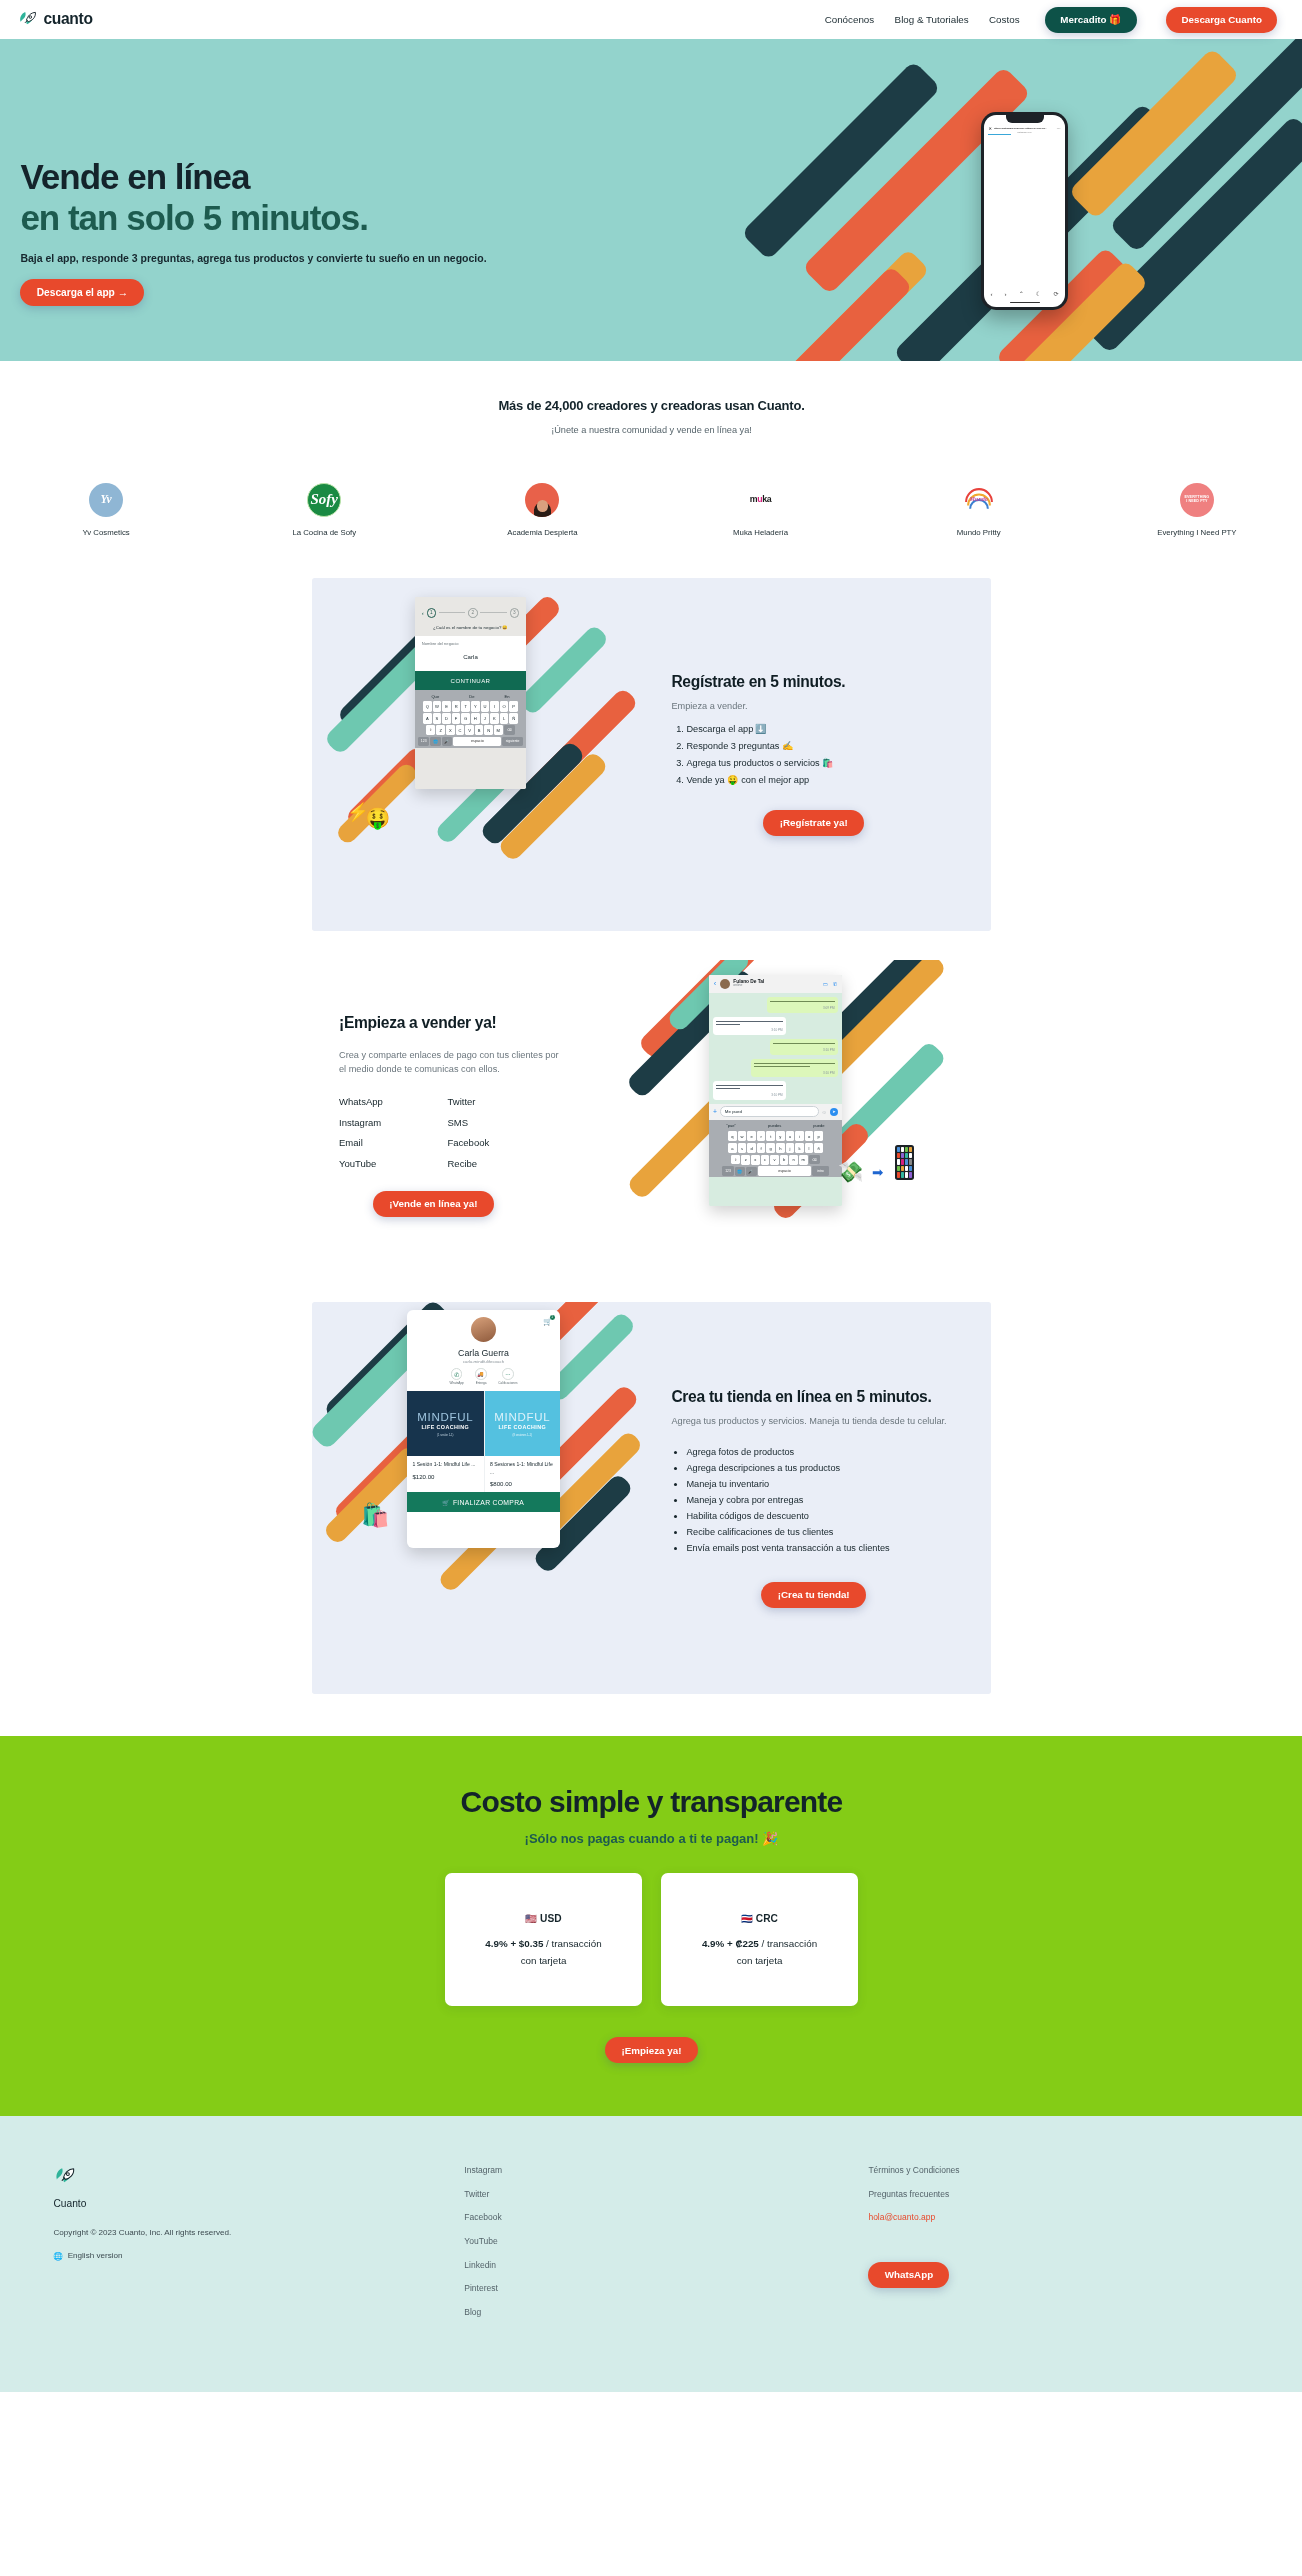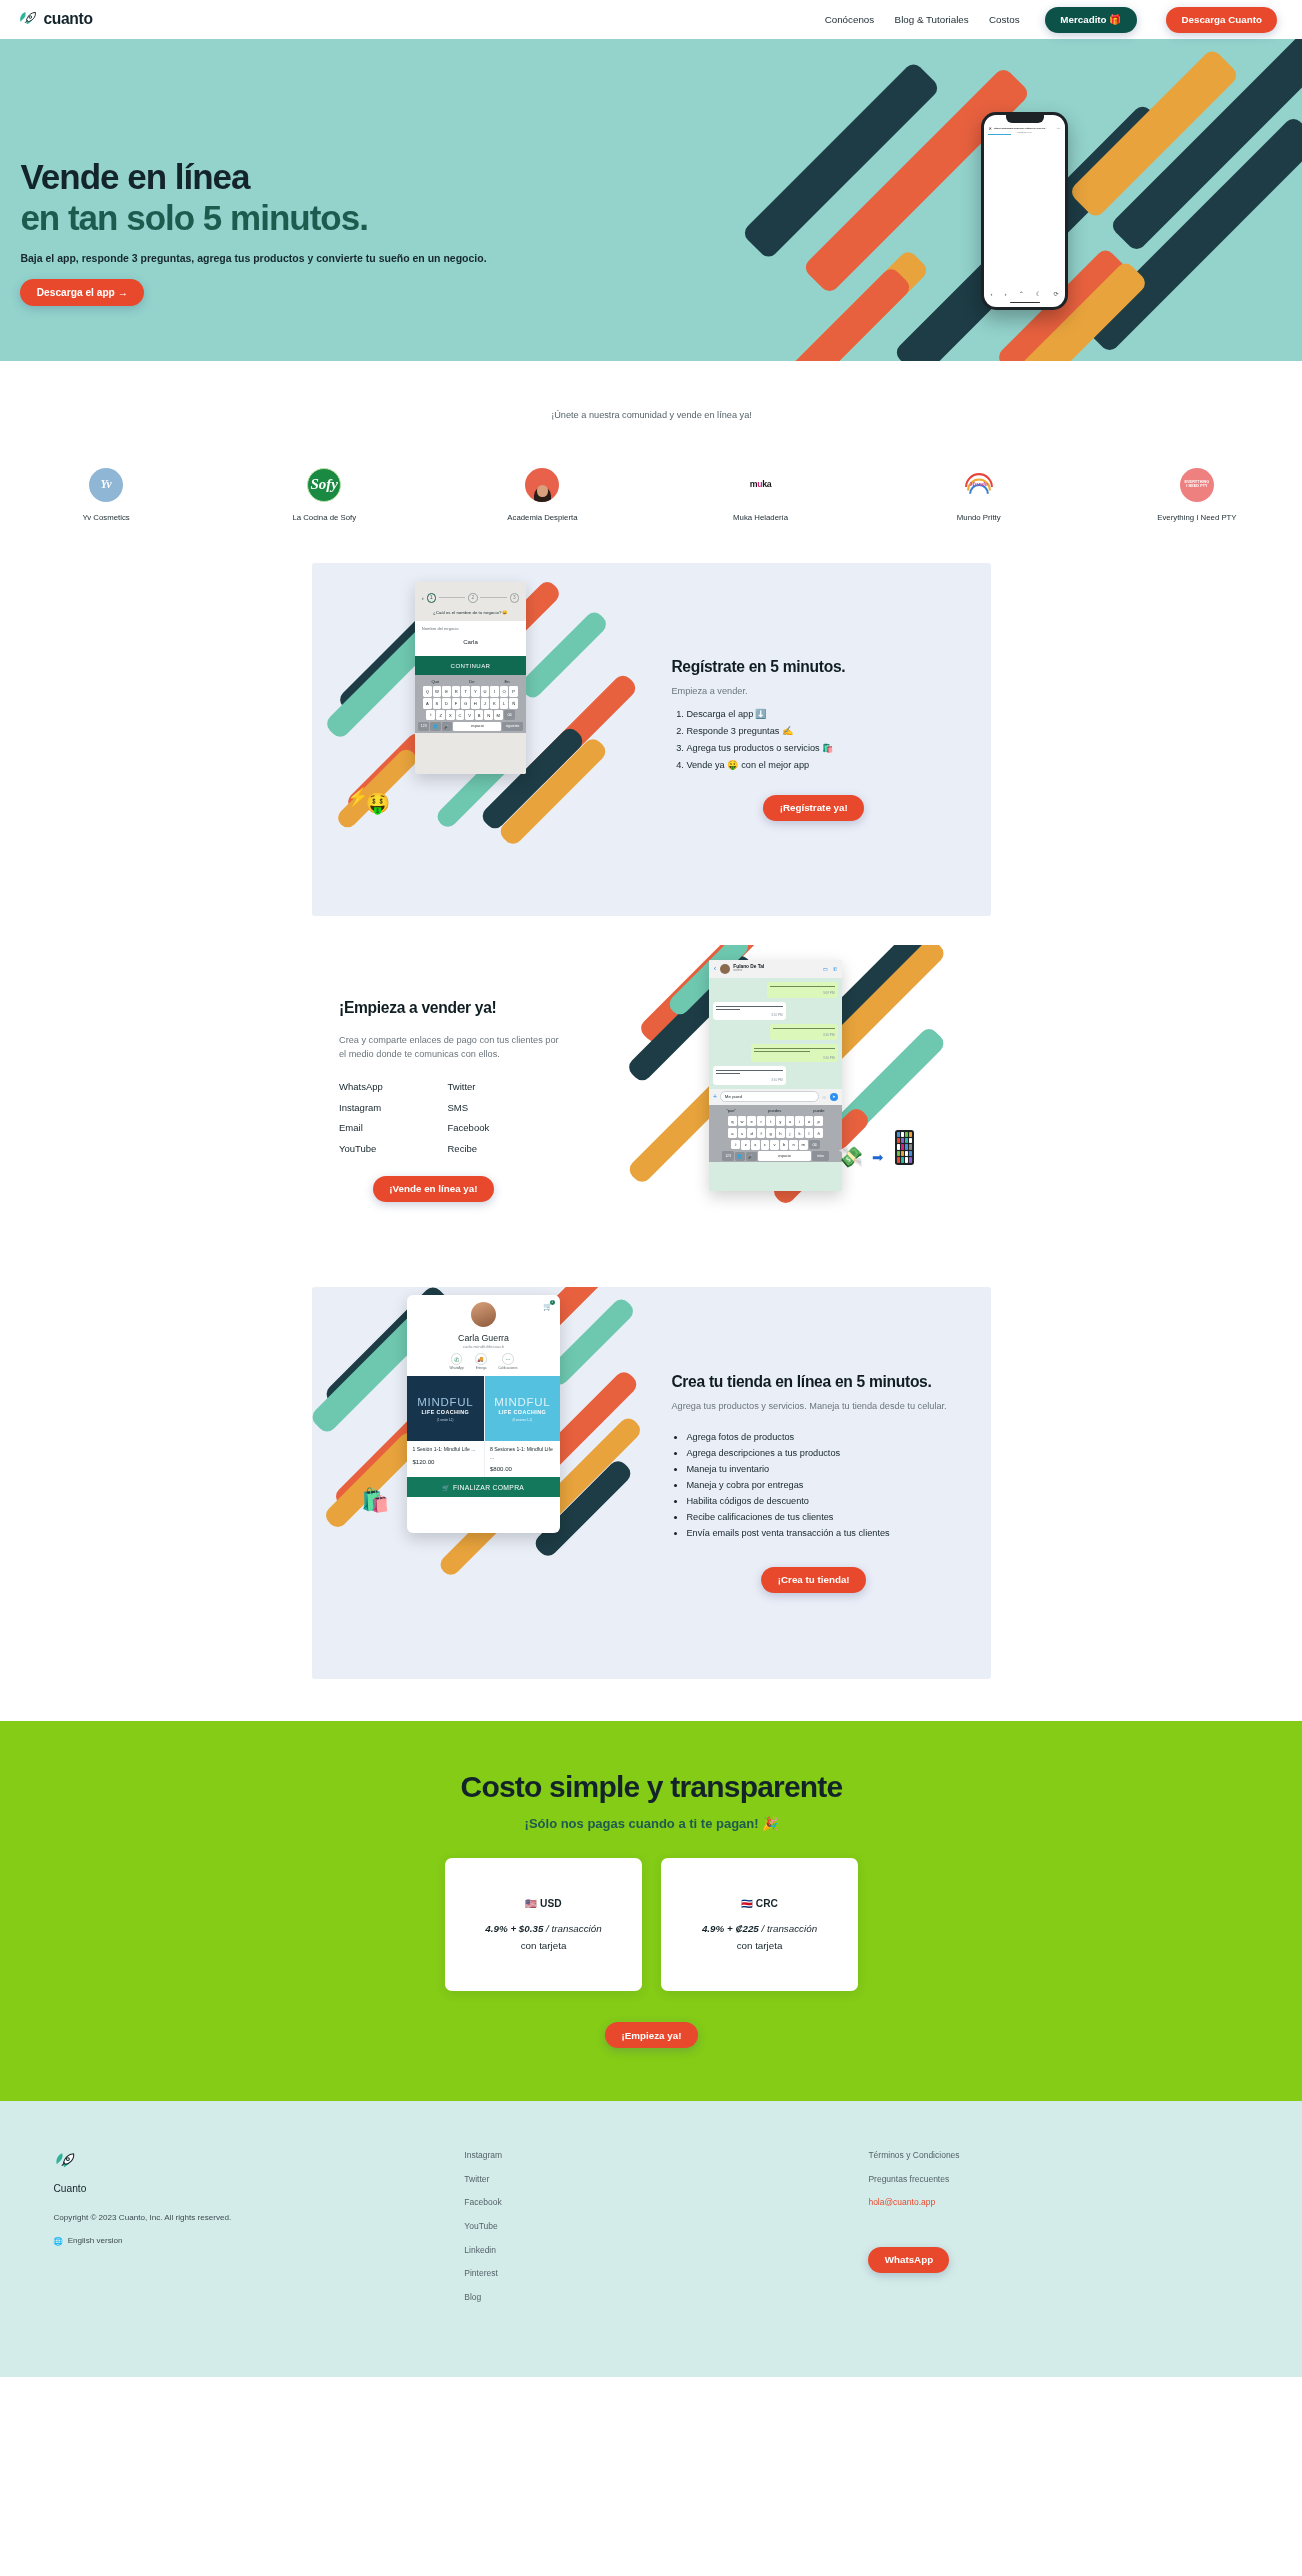--- a/index.html
+++ b/index.html
@@ -114,21 +114,21 @@
   .pricing { background: #84cc16; padding: 49px 0 53px; text-align: center; margin-top: 42px; }
   .pricing-h { font-size: 30px; font-weight: 800; letter-spacing: -0.8px; color: #13232a; }
   .pricing-sub { margin-top: 12.2px; font-size: 13px; font-weight: 700; color: #1d5b4f; }
   .price-cards { margin-top: 27px; display: flex; justify-content: center; gap: 19px; }
   .price-card {
     width: 197px; height: 133px; background: #fff; border-radius: 6.8px;
     display: flex; flex-direction: column; align-items: center; justify-content: center;
     box-shadow: 0 2.7px 11px rgba(20,60,60,.10);
   }
   .price-cur { font-size: 10.2px; font-weight: 700; color: #16252b; }
-  .price-val { margin-top: 13.6px; font-size: 9.8px; color: #16252b; font-style: italic; }
+  .price-val { margin-top: 13.6px; font-size: 9.8px; color: #16252b; }
   .price-val b { font-weight: 700; }
   .price-val2 { margin-top: 6.1px; font-size: 9.8px; color: #16252b; }
   .pricing-btn { margin-top: 31px; font-size: 9.8px; padding: 7.5px 16.3px; }
 
   
   .footer { background: #d4ece9; padding: 49px 0 75px; }
   .footer-inner { width: 1242px; margin: 0 auto; display: flex; padding-left: 23px; }
   .f-brand { width: 428px; }
   .f-logo-text { margin-top: 8.1px; font-size: 10.2px; font-weight: 400; color: #13232a; }
   .f-copy { margin-top: 19px; font-size: 8.1px; color: #3d4b51; }
@@ -206,20 +206,21 @@
 
     <div class="hero-copy">
       <div class="hero-l1">Vende en línea</div>
       <div class="hero-l2">en tan solo 5 minutos.</div>
       <div class="hero-sub">Baja el app, responde 3 preguntas, agrega tus productos y convierte tu sueño en un negocio.</div>
       <button class="btn btn-red hero-cta">Descarga el app →</button>
     </div>
   </section>
 
   <section class="proof">
+    <div class="proof-title">Más de 24,000 creadores y creadoras usan Cuanto.</div>
     <div class="proof-sub">¡Únete a nuestra comunidad y vende en línea ya!</div>
     <div class="brands">
       <div class="brand">
         <div class="brand-logo" style="background:#8fb6d4;">
             <span style="font-family:'Liberation Serif',serif;font-style:italic;font-size:11.5px;">Yv</span>
           </div>
         <div class="brand-name">Yv Cosmetics</div>
       </div>
       <div class="brand">
         <div class="brand-logo" style="background:#1a8a43;border:1.4px solid #b9e3a8;">

